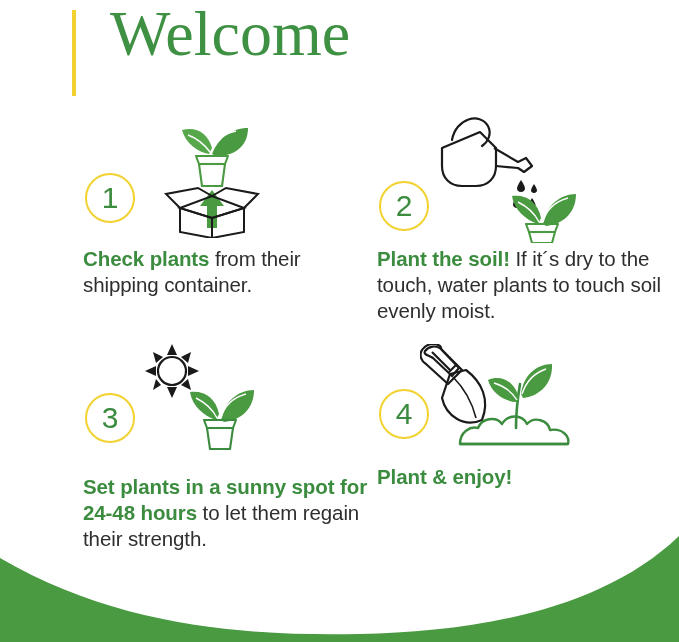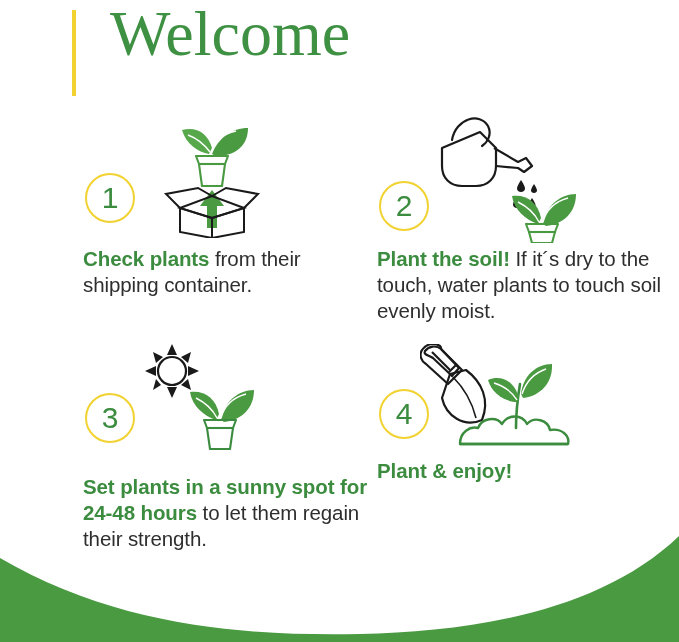--- a/index.html
+++ b/index.html
@@ -102,21 +102,21 @@
     position: absolute;
     left: 9px;
     font-size: 20.5px;
     line-height: 26px;
     color: #2e2e2e;
     letter-spacing: -0.1px;
   }
   #step-1 .step-text { top: 138px; width: 290px; }
   #step-2 .step-text { top: 138px; width: 294px; }
   #step-3 .step-text { top: 110px; width: 290px; margin-top: 20px; }
-  #step-4 .step-text { top: 114px; width: 290px; }
+  #step-4 .step-text { top: 120px; width: 290px; }
 
   .step-text .hl {
     color: #3c8c3f;
     font-weight: bold;
   }
 
   
   #bottom-wave {
     position: absolute;
     left: 0;

